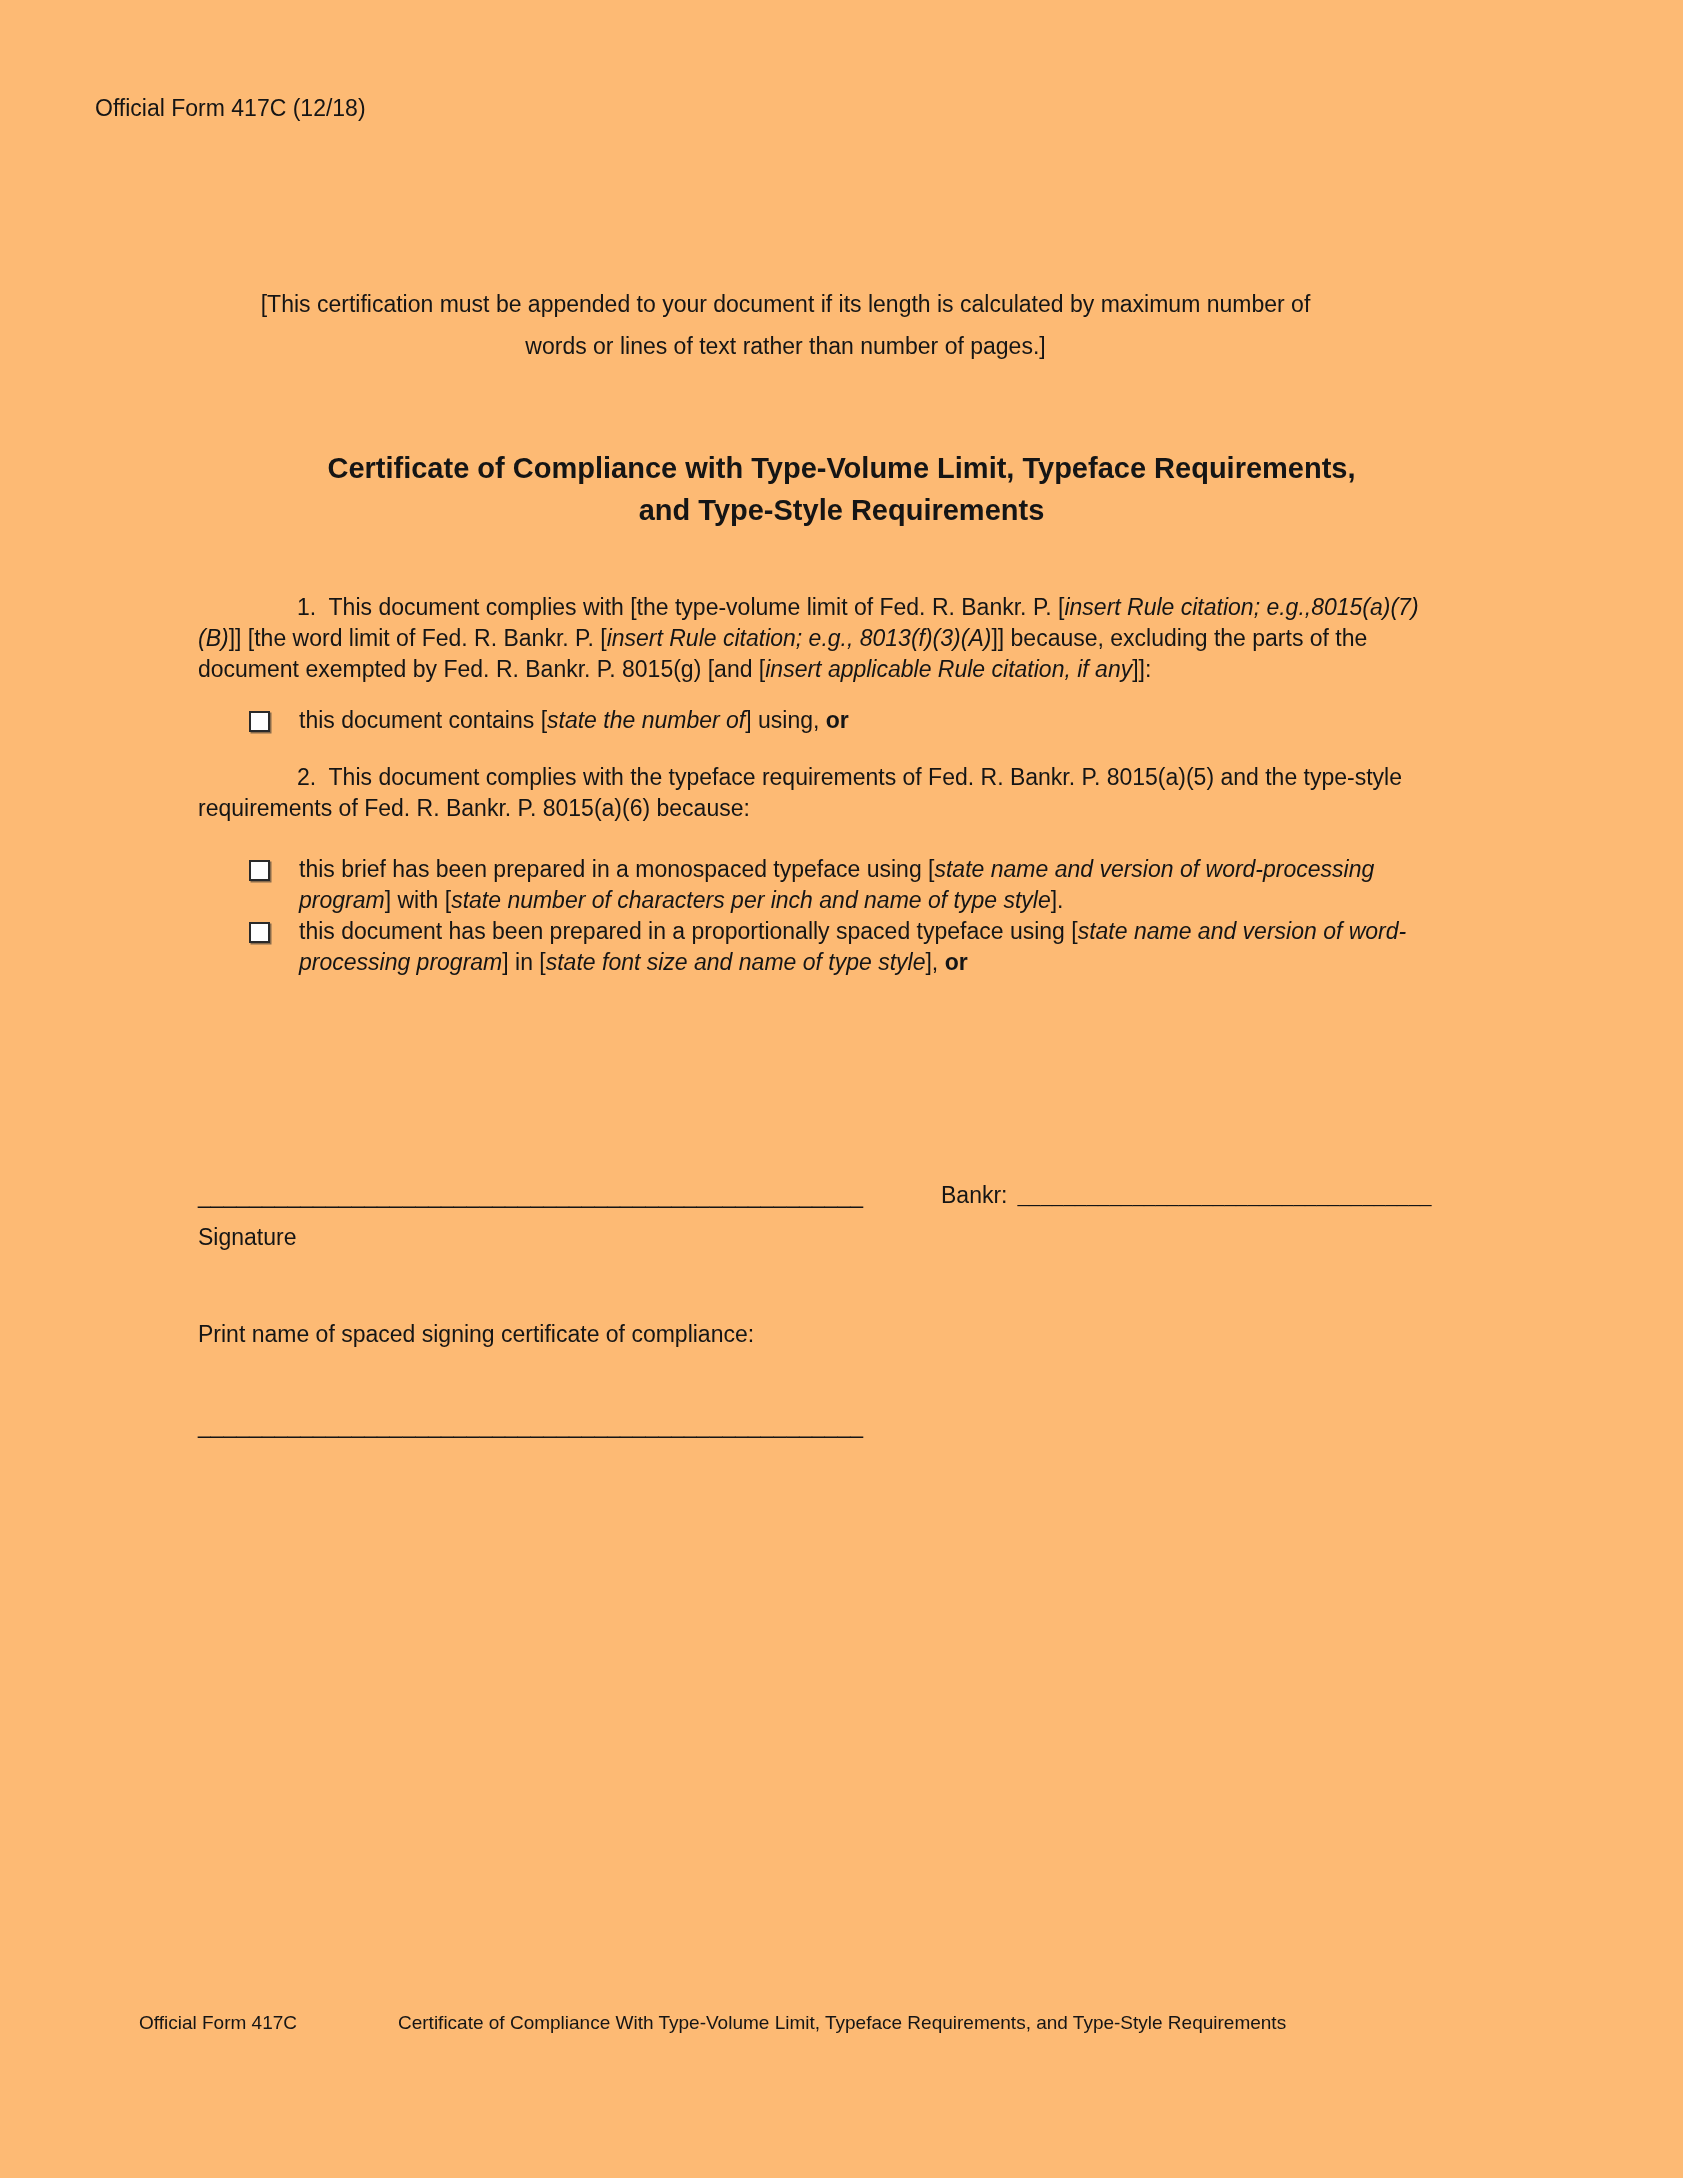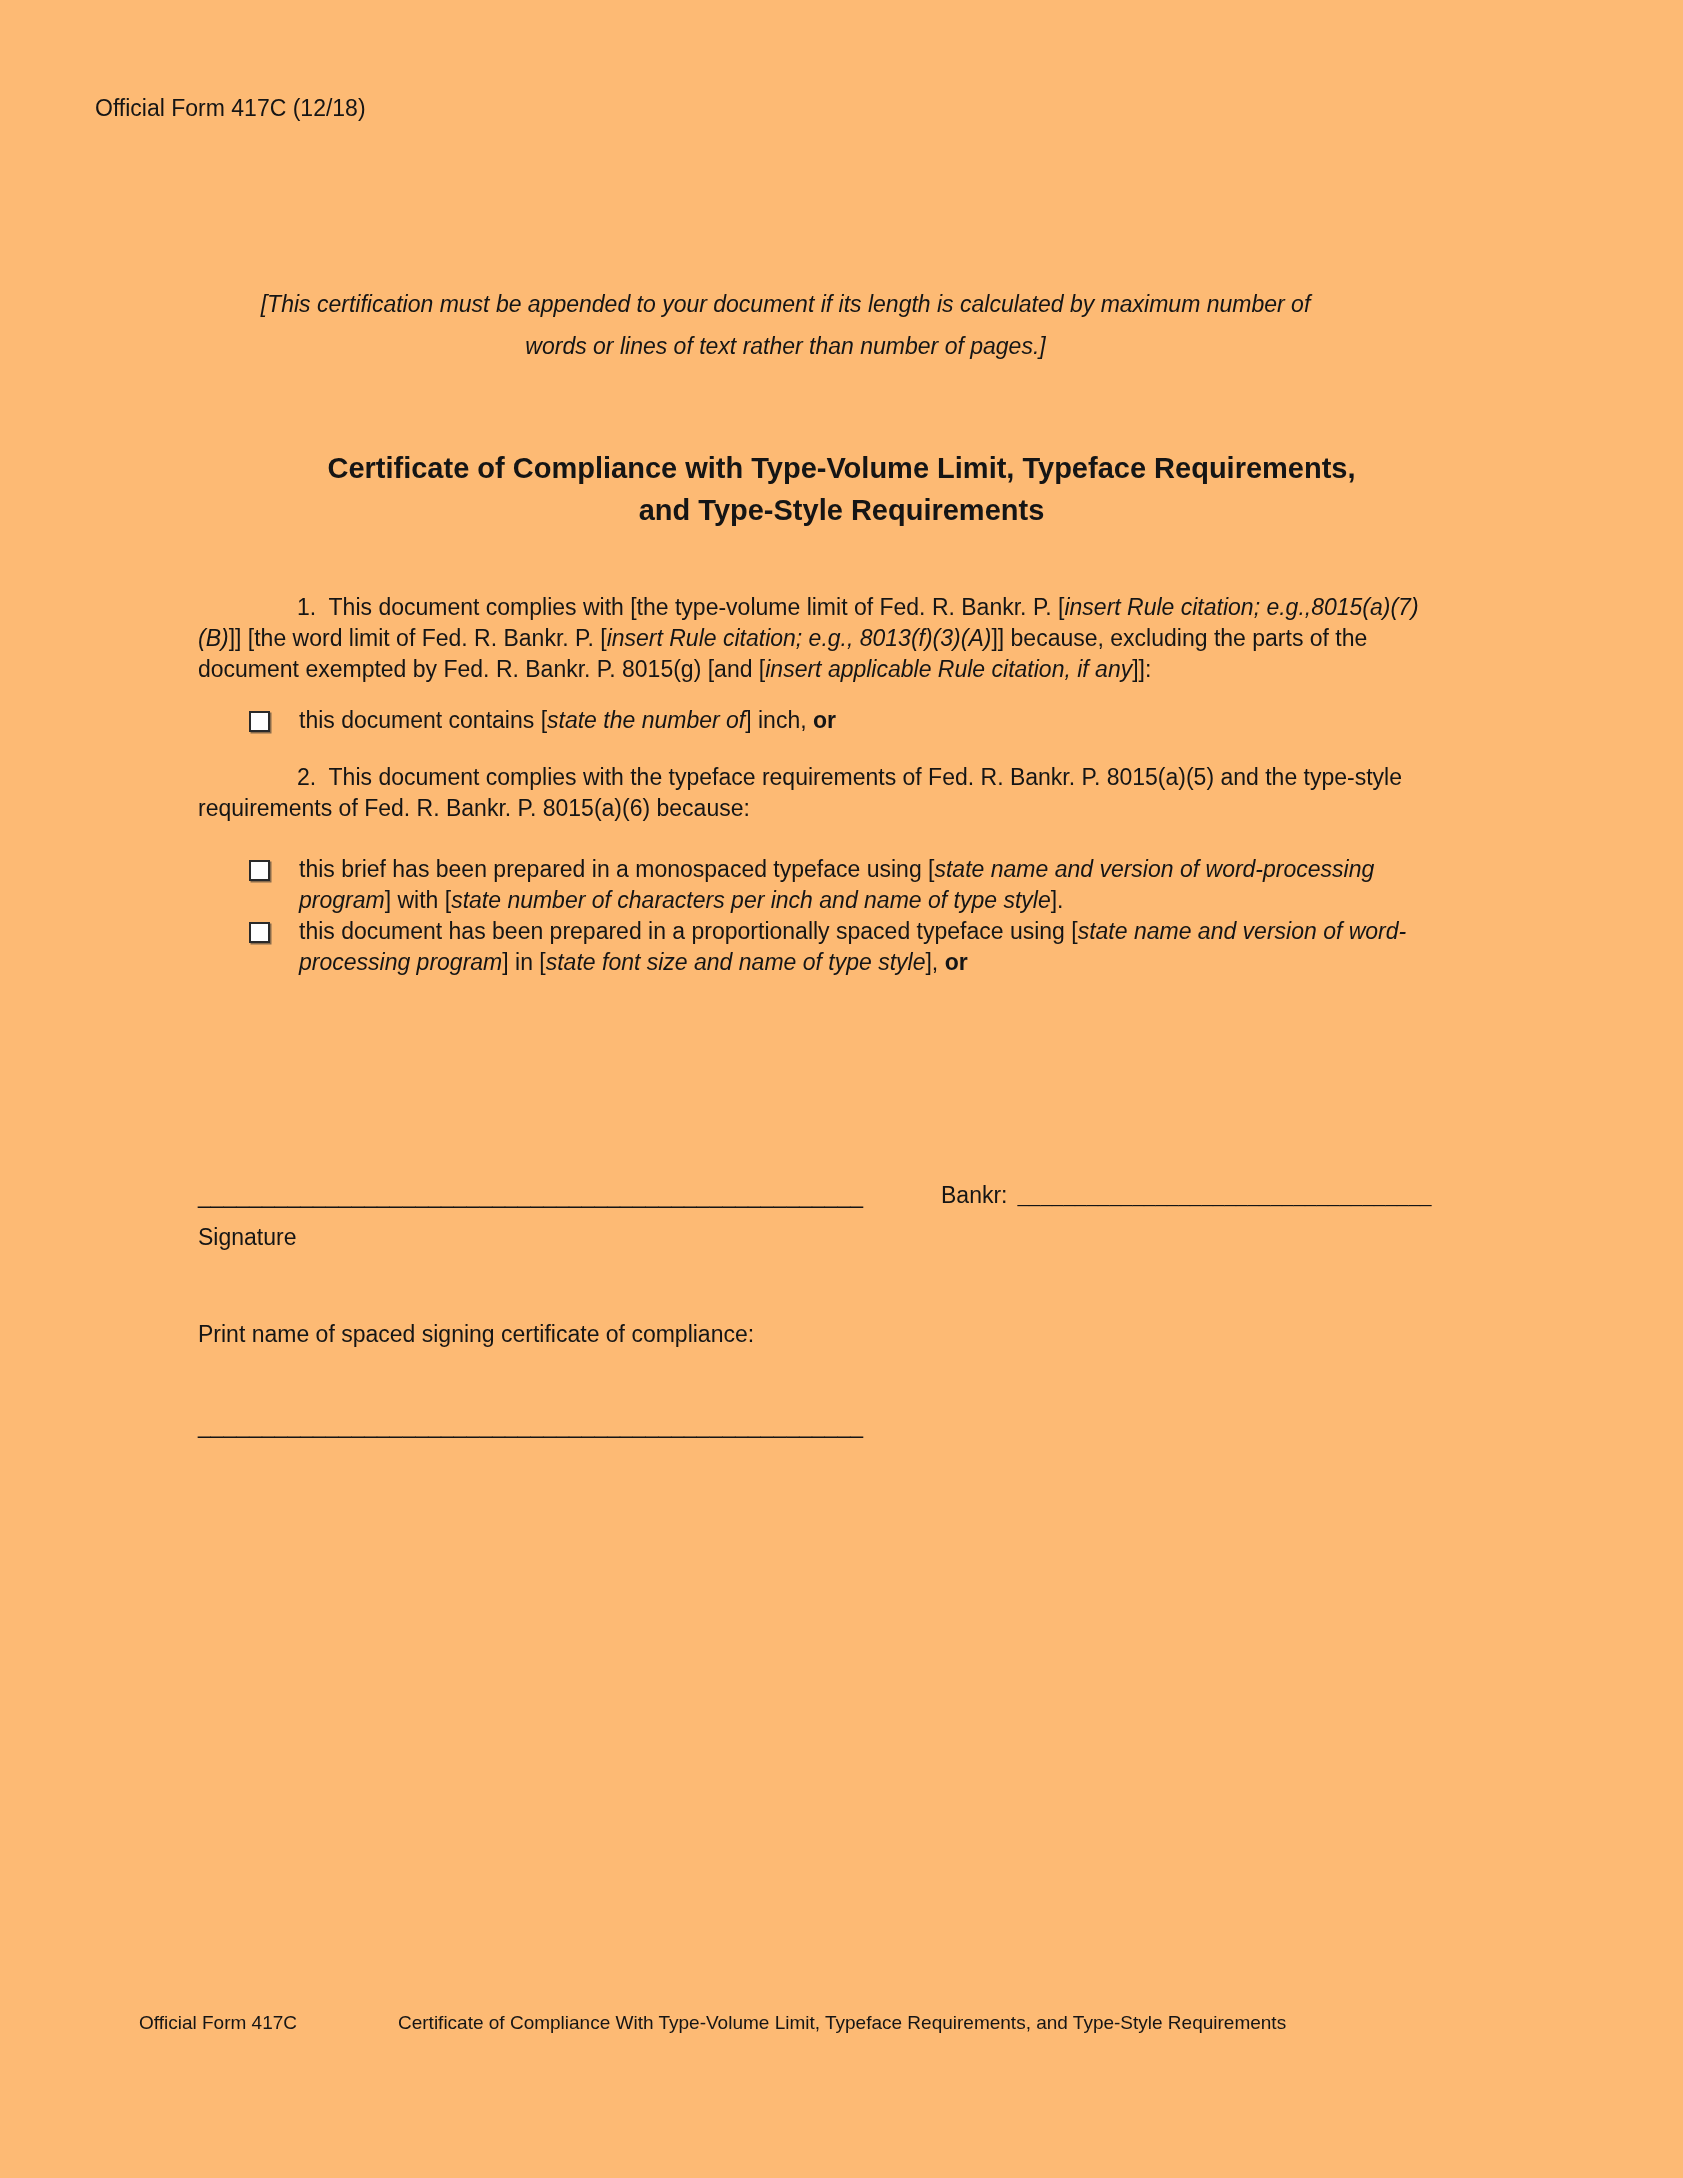--- a/index.html
+++ b/index.html
@@ -22,21 +22,20 @@
     top: 93px;
     left: 95px;
   }
 
   .notice {
     position: absolute;
     top: 283px;
     left: 0;
     width: 1571px;
     text-align: center;
-    font-style: italic;
     line-height: 42px;
   }
 
   .title {
     position: absolute;
     top: 447px;
     left: 0;
     width: 1683px;
     text-align: center;
     font-weight: bold;
@@ -98,21 +97,21 @@
   <div class="notice"><span>[This certification must be appended to your document if its length is calculated by maximum number of</span><br><span>words or lines of text rather than number of pages.]</span></div>
 
   <h1 class="title"><span>Certificate of Compliance with Type-Volume Limit, Typeface Requirements,</span><br><span>and Type-Style Requirements</span></h1>
 
   <div class="body">
 
     <p class="para para-1"><span>1.&nbsp; This document complies with [the type-volume limit of Fed. R. Bankr. P. [</span><span class="it">insert Rule citation; e.g.,8015(a)(7)(B)</span><span>]] [the word limit of Fed. R. Bankr. P. [</span><span class="it">insert Rule citation; e.g., 8013(f)(3)(A)</span><span>]] because, excluding the parts of the document exempted by Fed. R. Bankr. P. 8015(g) [and [</span><span class="it">insert applicable Rule citation, if any</span><span>]]:</span></p>
 
     <div class="check-item check-item-a">
       <span class="checkbox"></span>
-      <span class="check-text"><span>this document contains [</span><span class="it">state the number of</span><span>] inch, </span><span class="b">or</span></span>
+      <span class="check-text"><span>this document contains [</span><span class="it">state the number of</span><span>] using, </span><span class="b">or</span></span>
     </div>
 
 
     <p class="para para-2"><span>2.&nbsp; This document complies with the typeface requirements of Fed. R. Bankr. P. 8015(a)(5) and the type-style requirements of Fed. R. Bankr. P. 8015(a)(6) because:</span></p>
 
     <div class="check-item check-item-d">
       <span class="checkbox"></span>
       <span class="check-text"><span>this brief has been prepared in a monospaced typeface using [</span><span class="it">state name and version of word-processing program</span><span>] with [</span><span class="it">state number of characters per inch and name of type style</span><span>].</span></span>
     </div>
 

